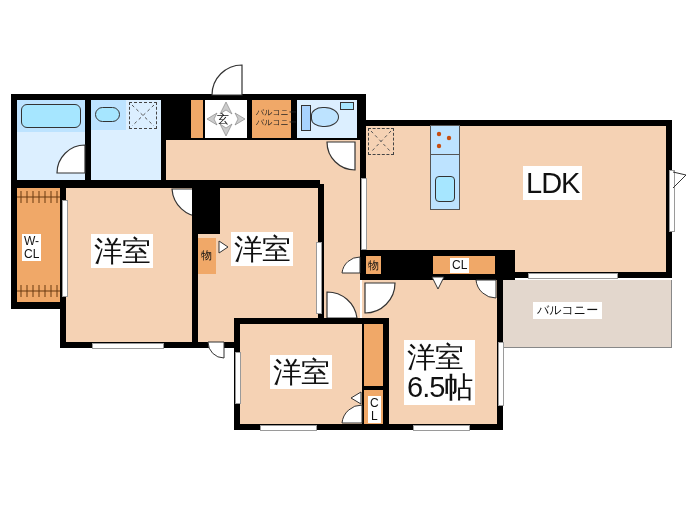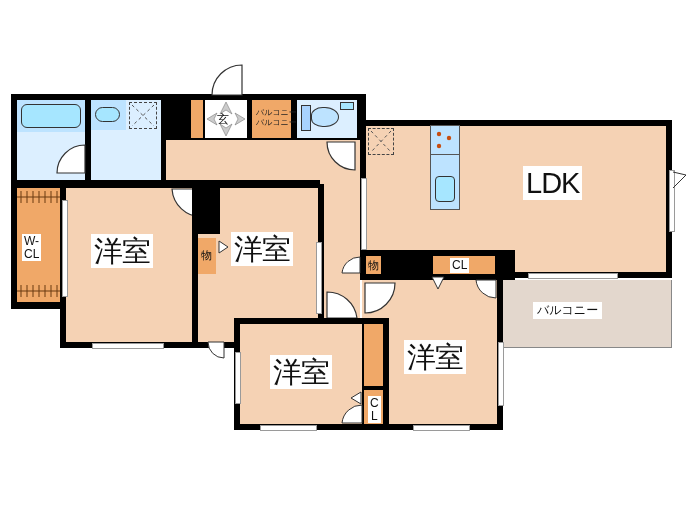--- a/index.html
+++ b/index.html
@@ -193,13 +193,14 @@
 <svg style="left:431px;top:276px;" width="14" height="16">
     <path d="M1 1 L7 13 L13 1 Z" fill="#fff" stroke="#333"></path>
   </svg>
 <svg style="left:474px;top:278px;" width="24" height="22">
     <path d="M2 2 A20 20 0 0 0 22 20 L22 2 Z" fill="#fff" stroke="#333"></path>
   </svg>
 <div class="win" style="left:498px;top:342px;width:4px;height:62px;"></div>
 <div class="win" style="left:413px;top:425px;width:55px;height:4px;"></div>
 <div class="label big" style="left:404px;top:340px;">
   <div>洋室</div>
+  <div>6.5帖</div>
 </div>
 
 </body></html>

